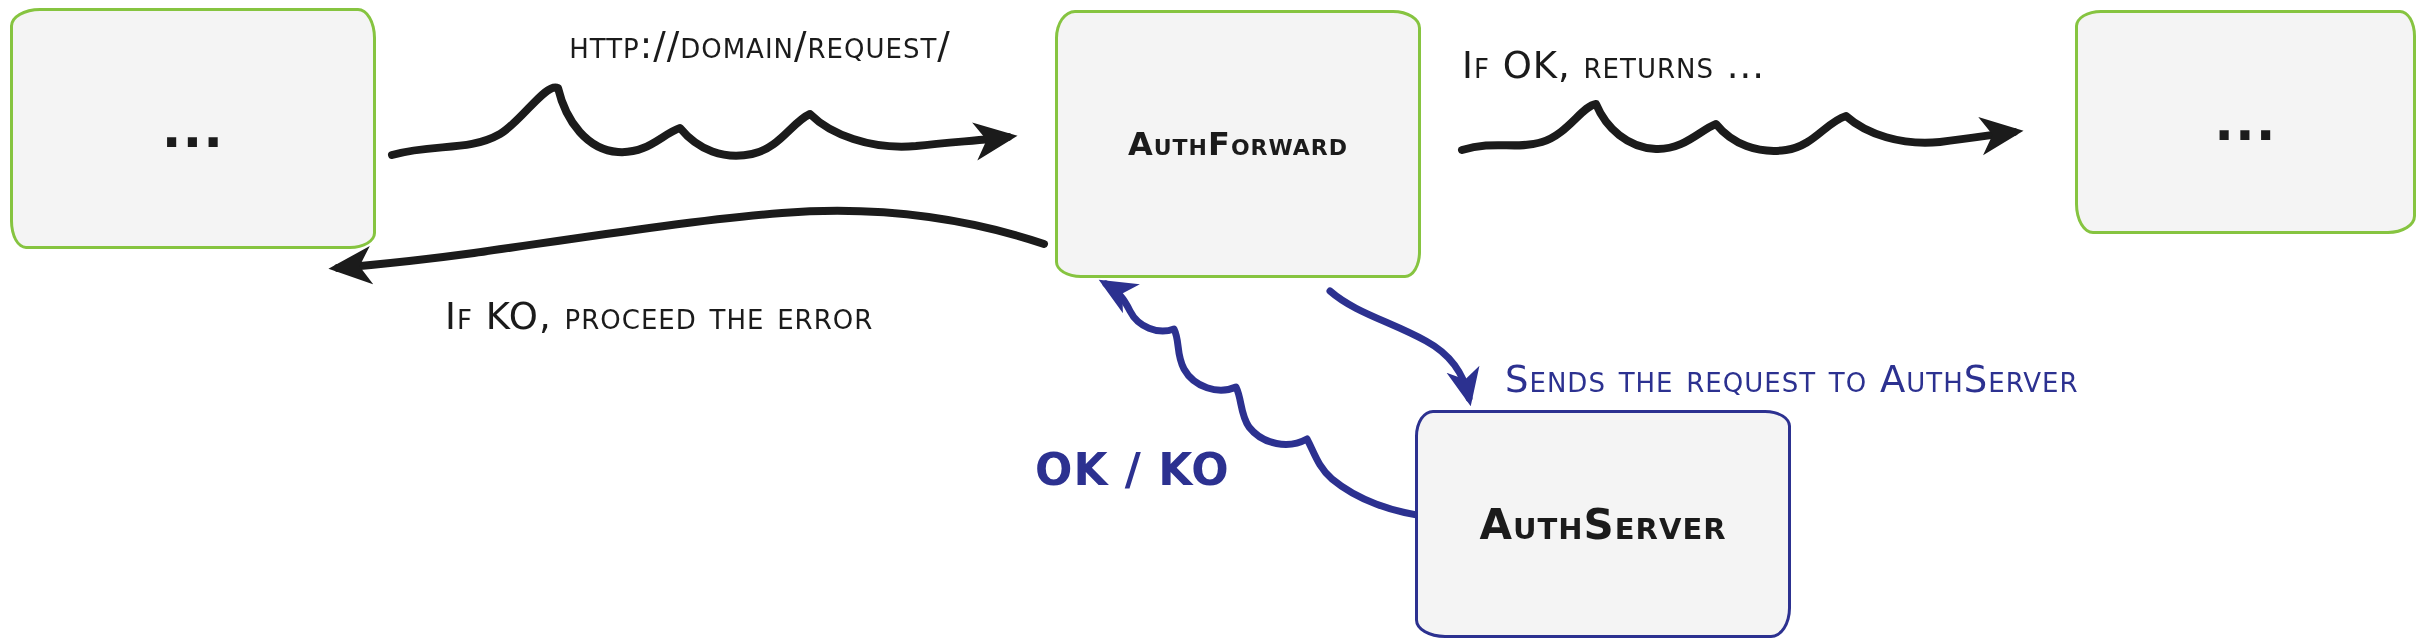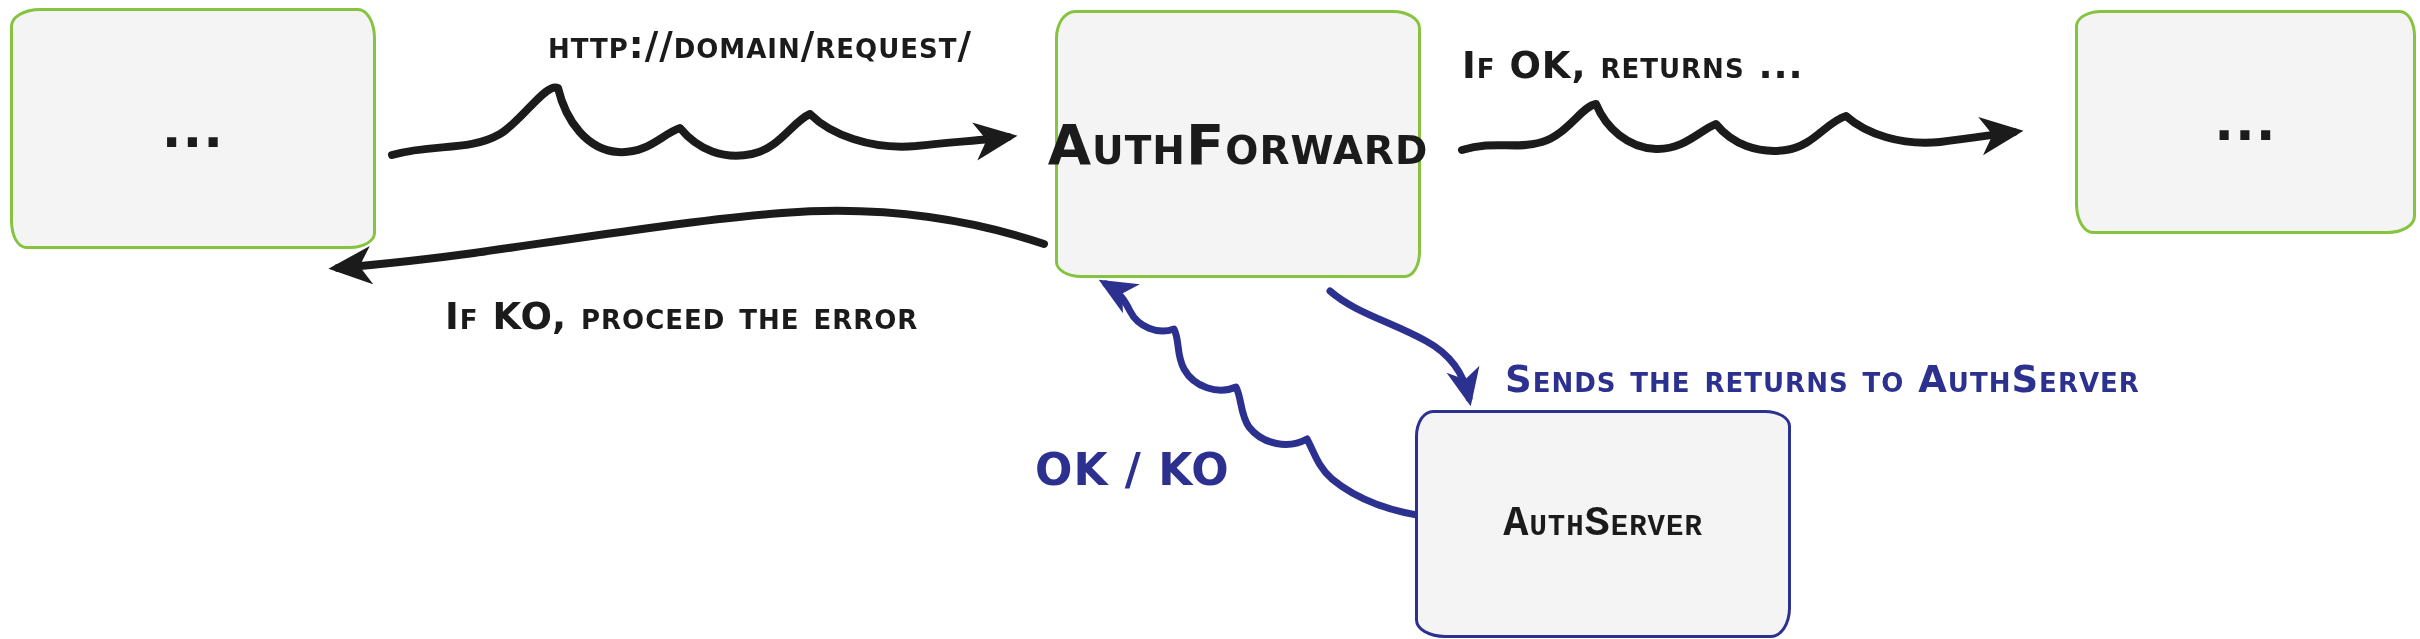--- a/index.html
+++ b/index.html
@@ -19,35 +19,35 @@
 
   .node{
     position:absolute;
     background:var(--box-fill,#f4f4f4);
     border:3px solid var(--green,#86c440);
     display:flex;align-items:center;justify-content:center;
     font-variant:small-caps;
     font-weight:600;
     letter-spacing:1px;
   }
-  .node.blue-node{border-color:var(--blue,#2c3190);font-family:Liberation Mono, monospace;}
+  .node.blue-node{border-color:var(--blue,#2c3190);}
   .r1{border-radius:30px 18px 26px 16px / 18px 30px 16px 28px;}
   .r2{border-radius:20px 28px 16px 26px / 28px 18px 26px 16px;}
   .r3{border-radius:26px 16px 28px 18px / 16px 26px 18px 30px;}
   .r4{border-radius:18px 26px 20px 30px / 26px 16px 30px 18px;}
 
   #node-client-left {left:10px;  top:8px;   width:360px; height:235px; font-size:52px;}
-  #node-auth-forward{left:1055px;top:10px;  width:360px; height:262px; font-size:56px;}
+  #node-auth-forward{left:1055px;top:10px;  width:360px; height:262px; font-size:32px;}
   #node-client-right{left:2075px;top:10px;  width:335px; height:218px; font-size:52px;}
   #node-auth-server {left:1415px;top:410px; width:370px; height:222px; font-size:42px;}
 
   .edge-label{
     position:absolute;
     font-variant:small-caps;
-    font-weight:700;
+    font-weight:400;
     letter-spacing:1px;
     white-space:nowrap;
     font-size:37px;
   }
   #label-request {left:480px; top:24px;  width:560px; text-align:center;}
   #label-ok-proceed{left:1462px;top:44px; width:400px;}
   #label-ko-error{left:445px; top:295px; width:560px;}
   #label-send-auth{left:1505px;top:358px; width:740px; color:var(--blue,#2c3190);}
   #label-ok-ko  {left:1035px;top:434px; width:200px; color:var(--blue,#2c3190); font-size:44px; font-weight:700;margin-top:10px;}
 </style>
@@ -89,16 +89,16 @@
     <span>...</span>
   </div>
 
   <div class="node blue-node r4" id="node-auth-server">
     <span>AuthServer</span>
   </div>
 
   <div class="edge-label" id="label-request">http://domain/request/</div>
   <div class="edge-label" id="label-ok-proceed">If OK, returns ...</div>
   <div class="edge-label" id="label-ko-error">If KO, proceed the error</div>
-  <div class="edge-label" id="label-send-auth">Sends the returns to AuthServer</div>
+  <div class="edge-label" id="label-send-auth">Sends the request to AuthServer</div>
   <div class="edge-label" id="label-ok-ko">OK / KO</div>
 
 </div>
 
 </body></html>

